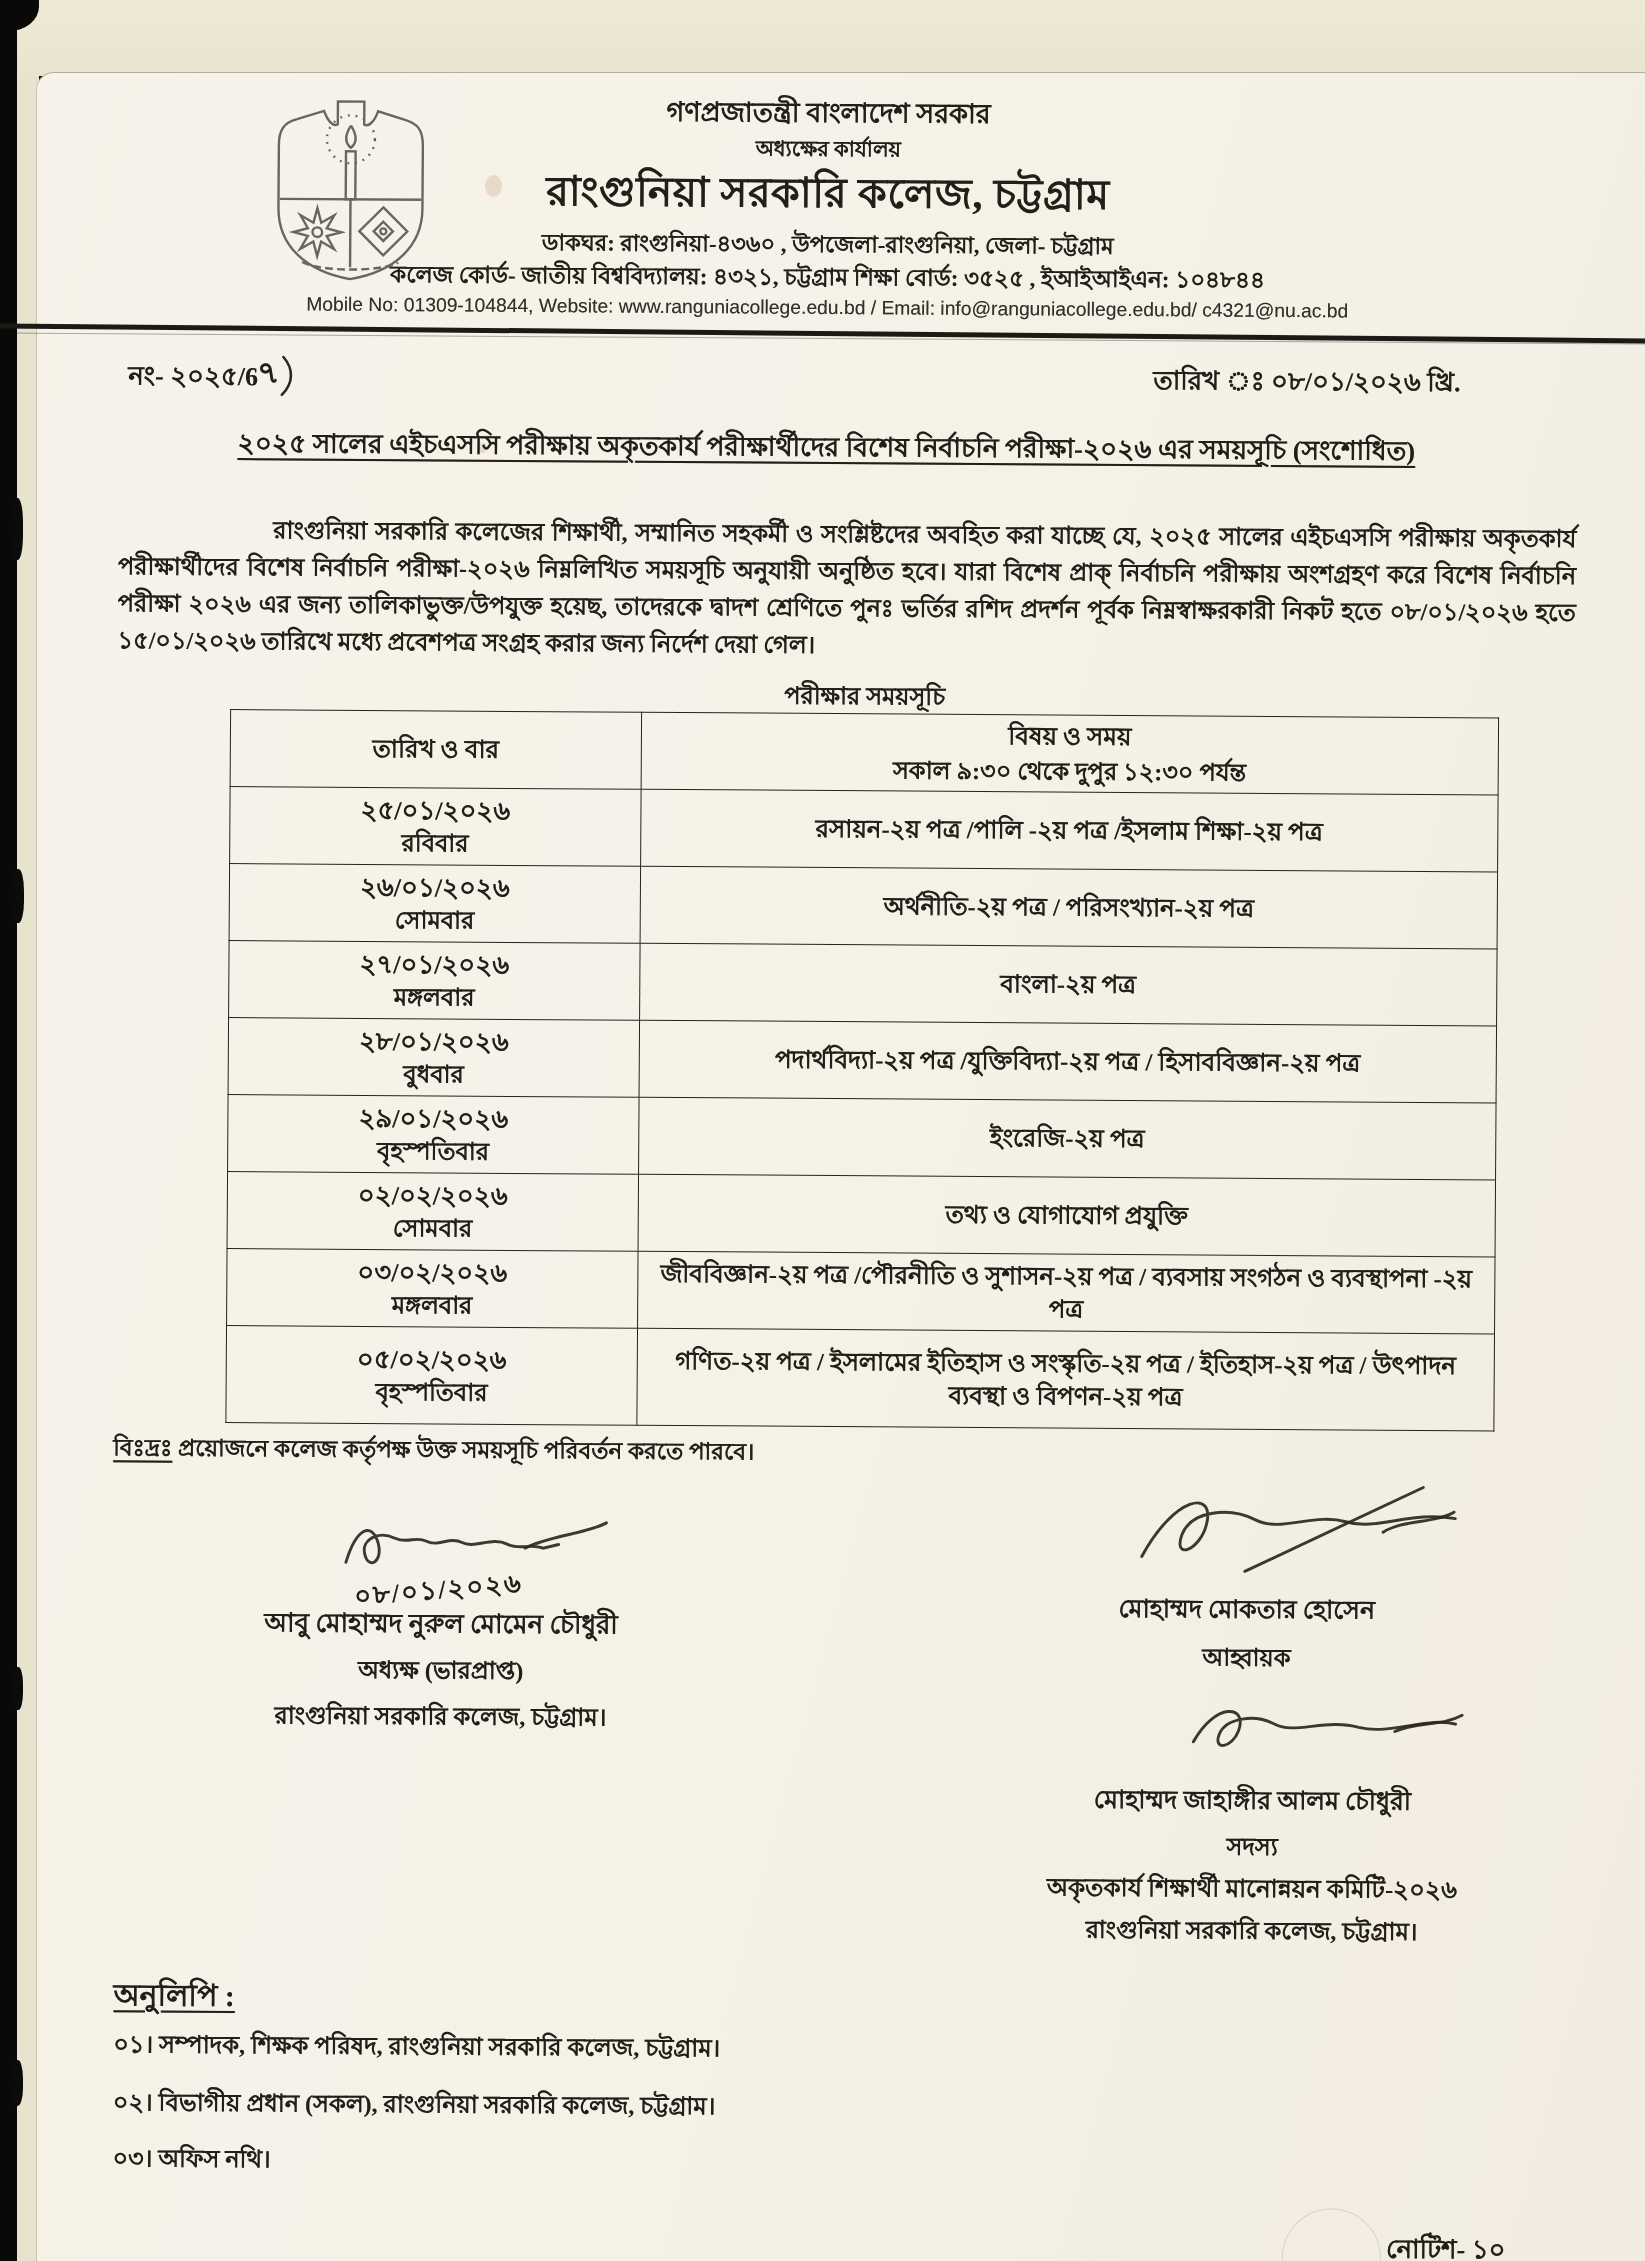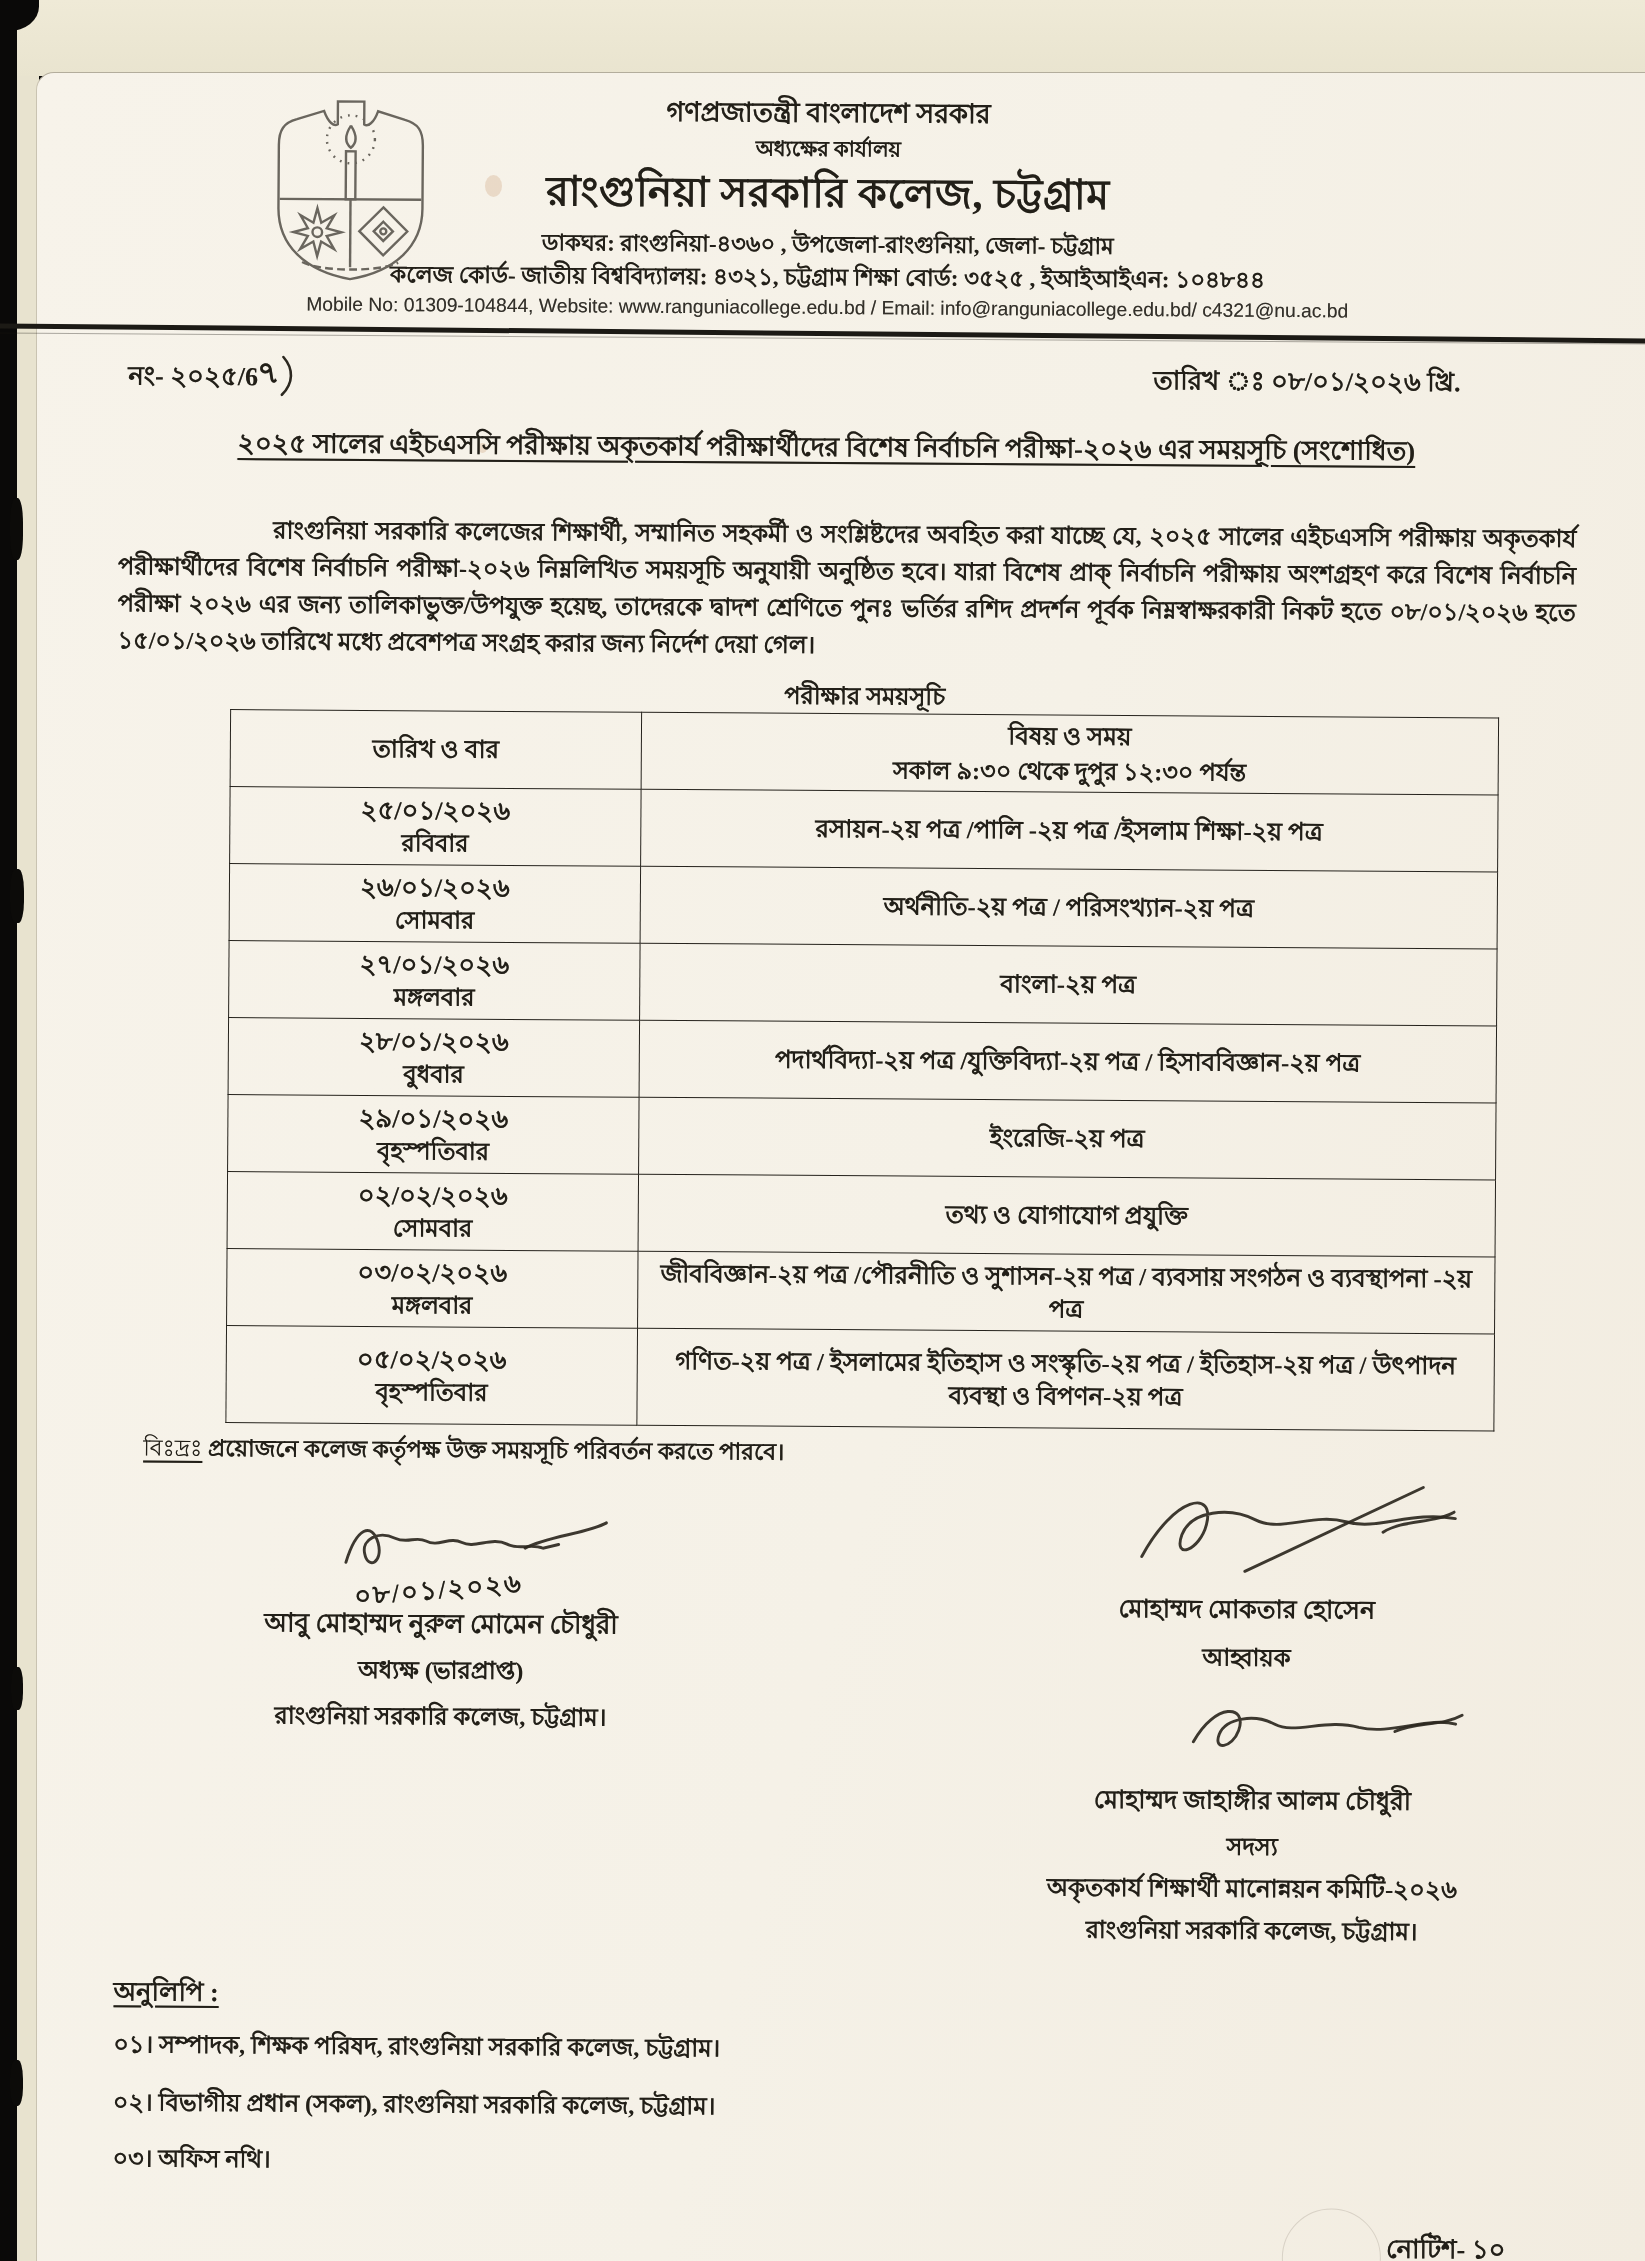--- a/index.html
+++ b/index.html
@@ -165,21 +165,21 @@
         <td class="c1">
             <span class="cell-date">০৫/০২/২০২৬</span>
             <span class="cell-day">বৃহস্পতিবার</span>
           </td>
         <td><span class="cell-sub">গণিত-২য় পত্র / ইসলামের ইতিহাস ও সংস্কৃতি-২য় পত্র / ইতিহাস-২য় পত্র / উৎপাদন ব্যবস্থা ও বিপণন-২য় পত্র</span></td>
       </tr>
     </tbody>
   </table>
 
   <div class="t" style="left:116px;top:1434px;font-size:23px;font-weight:600;">
-    <span class="u" style="font-weight:400;margin-left:30px;">বিঃদ্রঃ</span>
+    <span class="u" style="font-weight:700;">বিঃদ্রঃ</span>
     <span>প্রয়োজনে কলেজ কর্তৃপক্ষ উক্ত সময়সূচি পরিবর্তন করতে পারবে।</span>
   </div>
 
   <svg class="abs sig" style="left:335px;top:1514px;" width="284" height="67" viewBox="0 0 440 104">
     <path d="M22,80 C38,26 62,16 72,50 C80,80 56,92 51,66 C46,44 72,30 98,42 C118,51 130,38 146,46 C166,56 182,38 202,48 C222,58 248,38 272,50 C292,60 308,48 328,56 L352,50"></path>
     <path d="M300,56 C332,38 398,32 426,16"></path>
   </svg>
   <div class="t" style="left:358px;top:1572px;font-size:26px;font-weight:600;transform:rotate(-5deg);letter-spacing:1.9px;">০৮/০১/২০২৬</div>
   <div class="t" style="left:213px;top:1606px;width:464px;text-align:center;font-size:26px;font-weight:700;">আবু মোহাম্মদ নুরুল মোমেন চৌধুরী</div>
   <div class="t" style="left:213px;top:1654px;width:464px;text-align:center;font-size:24px;font-weight:600;">অধ্যক্ষ (ভারপ্রাপ্ত)</div>
@@ -195,21 +195,21 @@
 
   <svg class="abs sig" style="left:1180px;top:1685px;" width="297" height="79" viewBox="0 0 460 122">
     <path d="M28,84 C62,22 112,26 98,66 C88,94 58,98 68,72 C78,46 124,40 154,56 C184,72 234,46 284,60 C334,72 392,42 434,54"></path>
     <path d="M340,66 C372,50 412,58 444,40"></path>
   </svg>
   <div class="t" style="left:1006px;top:1778px;width:503px;text-align:center;font-size:25px;font-weight:700;">মোহাম্মদ জাহাঙ্গীর আলম চৌধুরী</div>
   <div class="t" style="left:1006px;top:1825px;width:503px;text-align:center;font-size:24px;font-weight:600;">সদস্য</div>
   <div class="t" style="left:1006px;top:1867px;width:503px;text-align:center;font-size:24.5px;font-weight:700;">অকৃতকার্য শিক্ষার্থী মানোন্নয়ন কমিটি-২০২৬</div>
   <div class="t" style="left:1006px;top:1909px;width:503px;text-align:center;font-size:24px;font-weight:600;">রাংগুনিয়া সরকারি কলেজ, চট্টগ্রাম।</div>
 
-  <div class="t u" style="left:120px;top:1976px;font-size:26px;font-weight:700;">অনুলিপি :</div>
+  <div class="t u" style="left:120px;top:1976px;font-size:30px;font-weight:700;">অনুলিপি :</div>
   <div class="t" style="left:120px;top:2030px;font-size:24px;font-weight:600;">০১।  সম্পাদক, শিক্ষক পরিষদ, রাংগুনিয়া সরকারি কলেজ, চট্টগ্রাম।</div>
   <div class="t" style="left:120px;top:2088px;font-size:24px;font-weight:600;">০২। বিভাগীয় প্রধান (সকল), রাংগুনিয়া সরকারি কলেজ, চট্টগ্রাম।</div>
   <div class="t" style="left:120px;top:2144px;font-size:24px;font-weight:600;">০৩। অফিস নথি।</div>
 
   <div class="abs" style="left:1290px;top:2205px;width:97px;height:97px;border:1.9px solid #9b9284;border-radius:50%;opacity:.3;"></div>
   <div class="t" style="left:1394px;top:2225px;font-size:26px;font-weight:700;">নোটিশ- ১০</div>
 
 </div>
 
 

